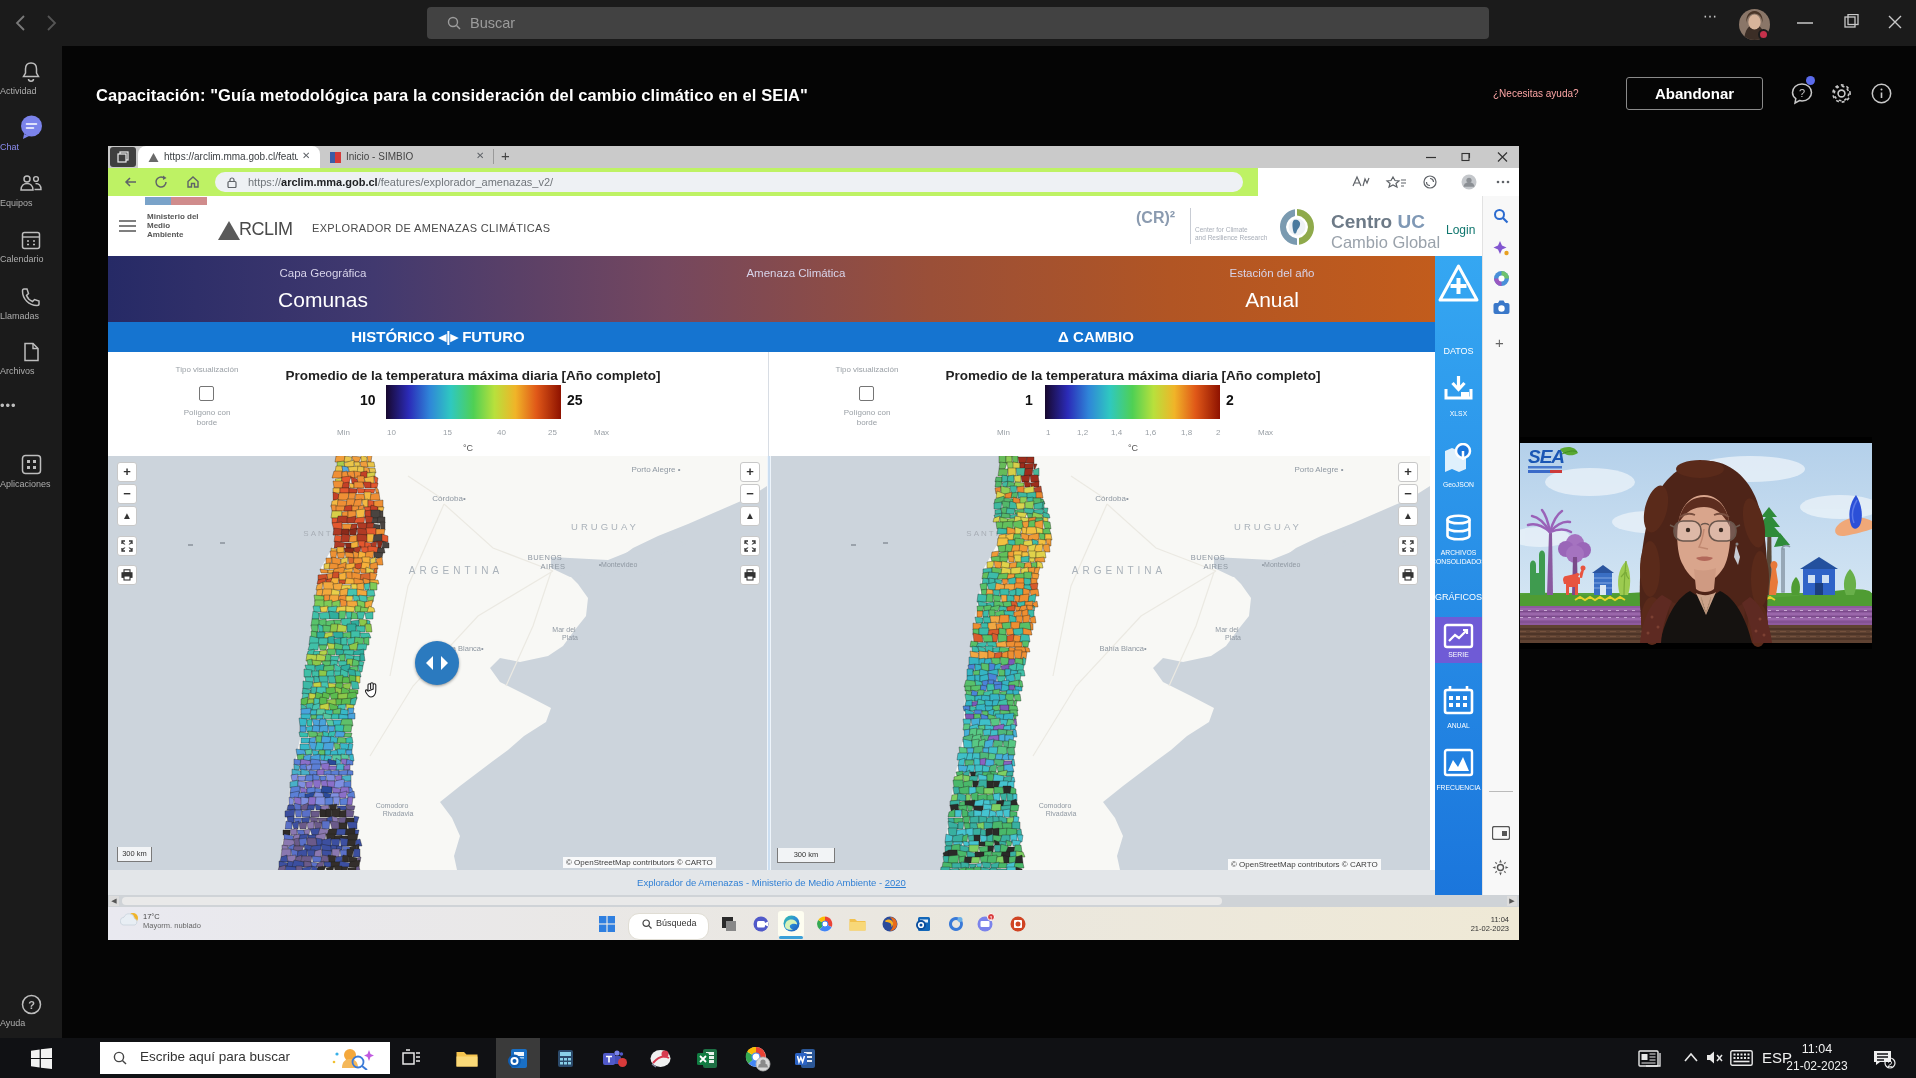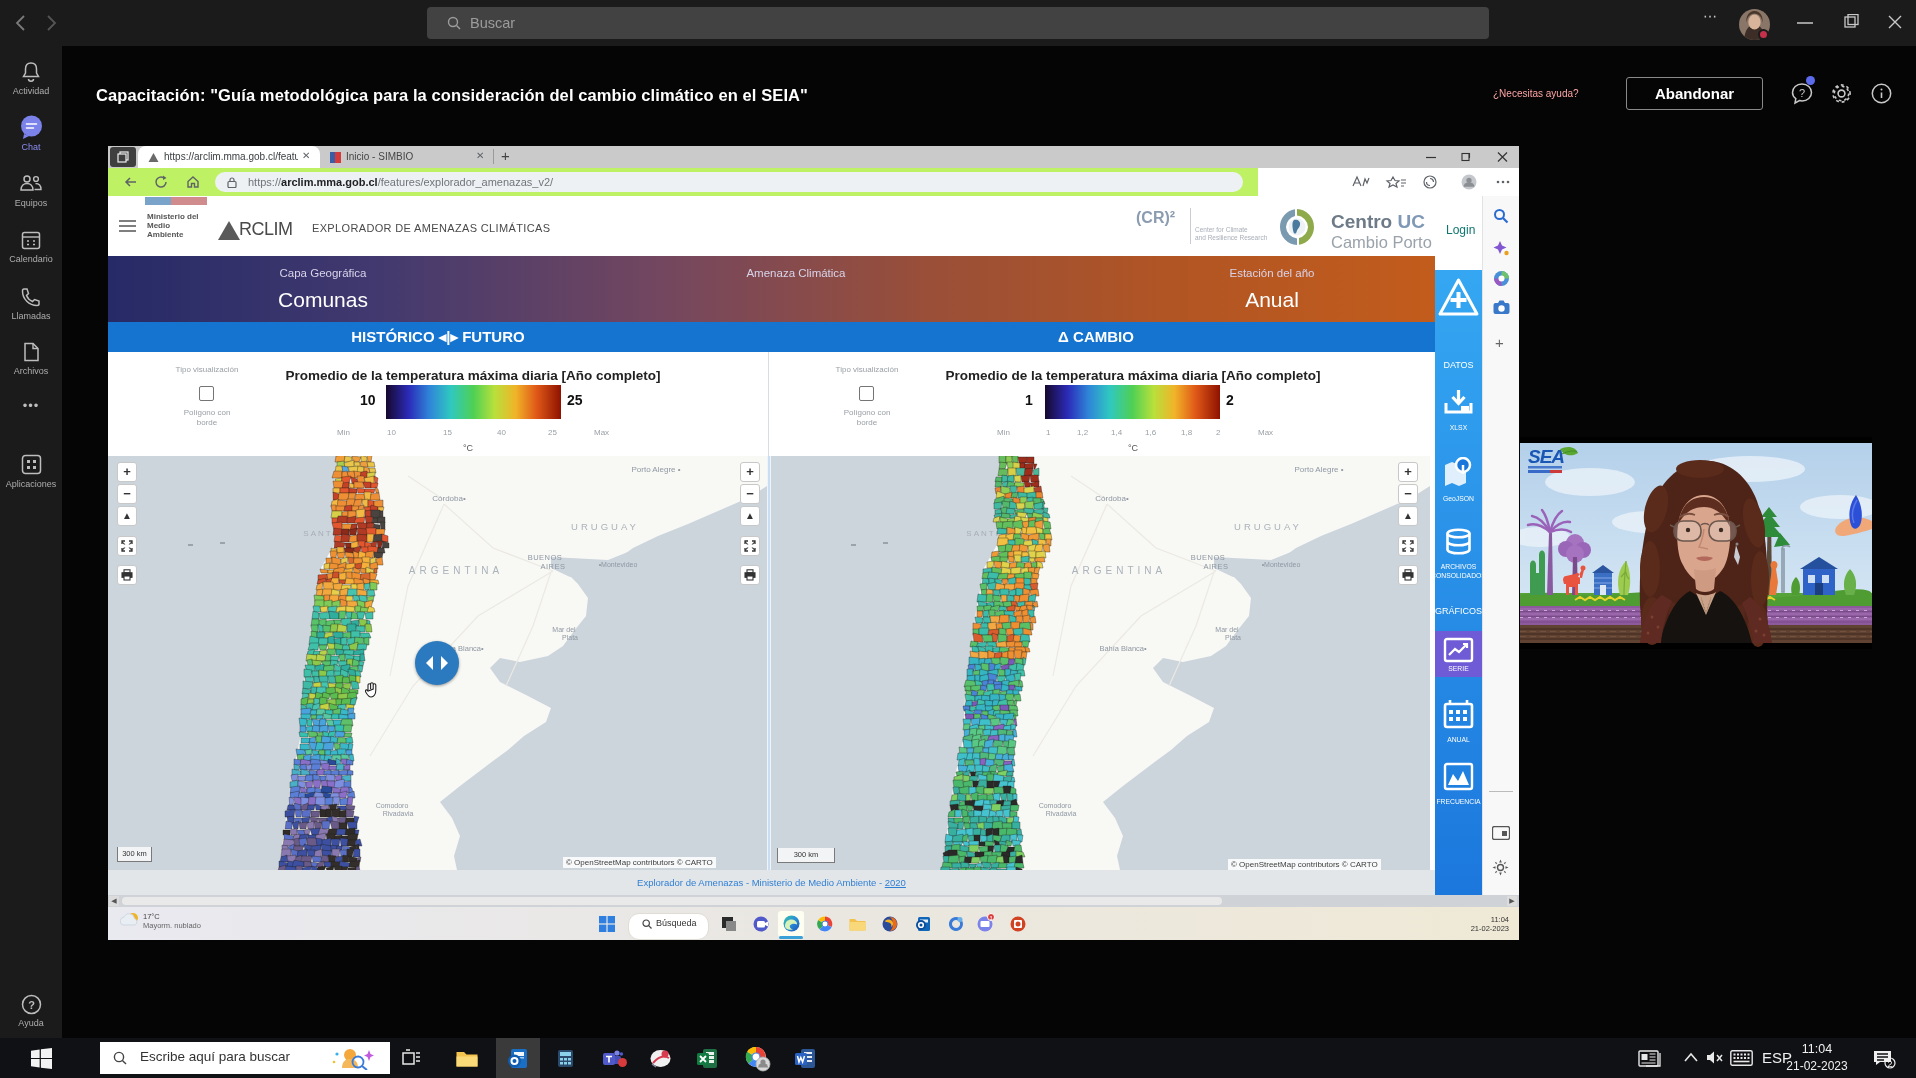--- a/index.html
+++ b/index.html
@@ -1,21 +1,21 @@
 <!DOCTYPE html>
 <html><head><meta charset="utf-8">
 <style>
 *{margin:0;padding:0;box-sizing:border-box}
 html,body{width:1916px;height:1078px;overflow:hidden;background:#000;font-family:"Liberation Sans",sans-serif}
 .abs{position:absolute}
 #topbar{position:absolute;left:0;top:0;width:1916px;height:46px;background:#1b1b1b}
 #rail{position:absolute;left:0;top:46px;width:62px;height:992px;background:#1b1b1b}
 #stage{position:absolute;left:62px;top:46px;width:1854px;height:992px;background:#050505}
 #taskbar{position:absolute;left:0;top:1038px;width:1916px;height:40px;background:#101114}
-.railitem{position:absolute;width:62px;text-align:center;color:#adadad;font-size:9px}
+.railitem{position:absolute;width:62px;text-align:left;color:#adadad;font-size:9px}
 .railitem svg{display:block;margin:0 auto 2px}
 #searchbox{position:absolute;left:427px;top:7px;width:1062px;height:32px;background:#424242;border-radius:4px;color:#9c9c9c;font-size:14.5px;line-height:32px}
 .wctl{position:absolute;top:12px;color:#c8c8c8}
 #mtitle{position:absolute;left:34px;top:40px;color:#fff;font-size:16.5px;font-weight:600;letter-spacing:.1px}
 #ayuda{position:absolute;left:1431px;top:42px;color:#fca5a5;font-size:10px}
 #abandonar{position:absolute;left:1564px;top:31px;width:137px;height:33px;border:1px solid #8a8a8a;border-radius:3px;color:#fff;font-size:15px;font-weight:600;text-align:center;line-height:31px}
 #win{position:absolute;left:46px;top:100px;width:1411px;height:794px;background:#fff}
 #tabstrip{position:absolute;left:0;top:0;width:1411px;height:22px;background:#cacaca}
 #addr{position:absolute;left:0;top:22px;width:1150px;height:28px;background:#bef264}
 #pill{position:absolute;left:107px;top:4px;width:1028px;height:20px;background:#eef1f4;border-radius:10px;font-size:11px;line-height:20px;color:#70757a}
@@ -25,21 +25,21 @@
 .bbig{position:absolute;top:32px;width:700px;margin-left:-350px;text-align:center;color:#fff;font-size:21px}
 #bluebar{position:absolute;left:0;top:176px;width:1327px;height:30px;background:#1574d0;color:#fff;font-size:15px;font-weight:700}
 #panels{position:absolute;left:0;top:206px;width:1327px;height:104px;background:#fff}
 .tinyg{position:absolute;color:#9aa0a6;font-size:8px;text-align:center}
 .cbx{position:absolute;width:15px;height:15px;border:1.5px solid #757575;border-radius:2px;background:#fff}
 .ptitle{position:absolute;top:16px;width:500px;margin-left:-250px;text-align:center;color:#222;font-size:13.5px;font-weight:700}
 .gbar{position:absolute;top:33px;width:175px;height:34px;background:linear-gradient(90deg,#17082e 0%,#2b2bb8 13%,#2f86d8 25%,#2fc8c0 37%,#4fd054 50%,#b8e03c 62%,#f0b428 74%,#e05818 86%,#8e1200 100%)}
 .gnum{position:absolute;top:40px;color:#111;font-size:14px;font-weight:700}
 .gtick{position:absolute;top:76px;color:#9aa0a6;font-size:8px}
 .gc{position:absolute;top:91px;color:#555;font-size:9px}
-#sidebarpg{position:absolute;left:1327px;top:124px;width:68px;height:639px;background:linear-gradient(180deg,#35a7f2,#1b76dc);color:#fff;text-align:center}
+#sidebarpg{position:absolute;left:1327px;top:110px;width:68px;height:639px;background:linear-gradient(180deg,#35a7f2,#1b76dc);color:#fff;text-align:center}
 .sbico{position:absolute;left:0;width:47px;text-align:center}
 .sblbl{position:absolute;left:-6px;width:59px;text-align:center;font-size:6.8px;color:#fff}
 #edgestrip{position:absolute;left:1374px;top:50px;width:37px;height:711px;background:#f8f8f8;border-left:1px solid #e2e2e2}
 #footerline{position:absolute;left:0;top:724px;width:1327px;height:25px;background:#e3e6e9;text-align:center;color:#2f7fd4;font-size:9.5px;line-height:25px}
 #hscroll{position:absolute;left:0;top:749px;width:1411px;height:12px;background:#cfd3d7}
 #wtaskbar{position:absolute;left:0;top:761px;width:1411px;height:33px;background:linear-gradient(90deg,#e9e9f0,#eae7e0 55%,#efe9d6)}
 .mbtn{position:absolute;width:20px;height:20px;background:#fff;border:1px solid #c8c8c8;border-radius:3px;color:#333;text-align:center;font-size:13px;line-height:18px;font-weight:700}
 .scalebar{position:absolute;height:15px;border:1.5px solid #7a7a7a;border-top:none;background:rgba(255,255,255,.75);font-size:7.5px;color:#333;text-align:center;line-height:13px}
 .attrib{position:absolute;background:rgba(255,255,255,.85);color:#3c3c3c;font-size:8px;padding:1px 3px}
 #vidwrap{position:absolute;left:1458px;top:391px;width:352px;height:212px;background:#000}
@@ -215,21 +215,21 @@
    <div class="abs" style="left:1028px;top:13px;font-size:16px;color:#8b9bb0;font-weight:600">(CR)²</div>
    <div class="abs" style="left:1082px;top:12px;width:1px;height:36px;background:#c8ccd4"></div>
    <div class="abs" style="left:1087px;top:30px;font-size:6.5px;color:#a8aeb8;line-height:8px">Center for Climate<br>and Resilience Research</div>
    <svg class="abs" style="left:1170px;top:12px" width="38" height="38" viewBox="0 0 38 38">
           <path d="M19 1 A18 18 0 0 1 36 19 A18 18 0 0 1 21 36.8 L21 30 A12 12 0 0 0 30 19 A12 12 0 0 0 19 7.5 Z" fill="#8faa4b"></path>
           <path d="M19 37 A18 18 0 0 1 2 19 A18 18 0 0 1 17 1.2 L17 8 A12 12 0 0 0 8 19 A12 12 0 0 0 19 30.5 Z" fill="#7a9ab0"></path>
           <circle cx="19" cy="19" r="8.5" fill="#eef2f5"></circle>
           <path d="M16 12 C19 11 23 13 22 17 C21.5 20 19 21 18.5 24 C18 26 16 26 15.5 24 C14.5 20 13.5 14 16 12 Z" fill="#4a7a9e"></path>
         </svg>
    <div class="abs" style="left:1223px;top:15px;font-size:19px;font-weight:700;color:#6d7a87">Centro <span style="color:#7f98b5">UC</span></div>
-   <div class="abs" style="left:1223px;top:37px;font-size:16.5px;color:#9aa2ab">Cambio Porto</div>
+   <div class="abs" style="left:1223px;top:37px;font-size:16.5px;color:#9aa2ab">Cambio Global</div>
    <div class="abs" style="left:1338px;top:27px;font-size:12px;color:#0f766e">Login</div>
   </div>
   <div id="banner">
    <div class="bsm" style="left:215px">Capa Geográfica</div>
    <div class="bbig" style="left:215px">Comunas</div>
    <div class="bsm" style="left:688px">Amenaza Climática</div>
    <div class="bsm" style="left:1164px">Estación del año</div>
    <div class="bbig" style="left:1164px">Anual</div>
   </div>
   <div id="bluebar">

